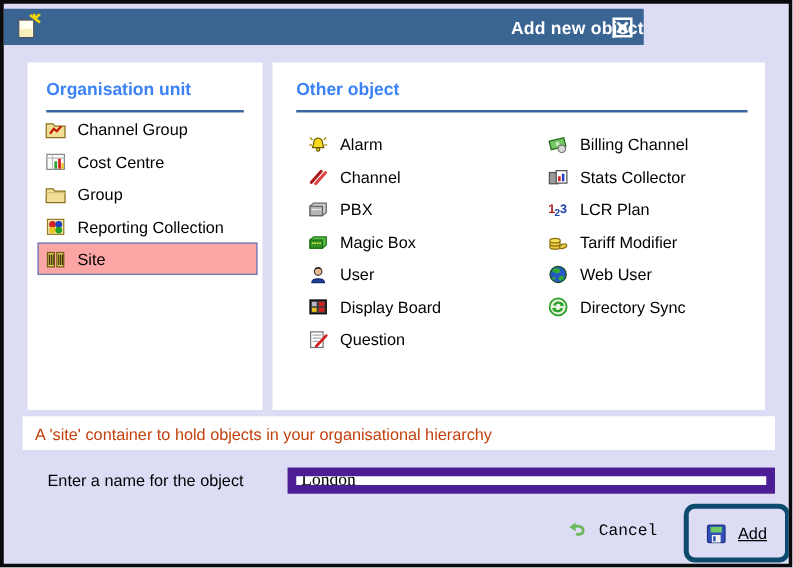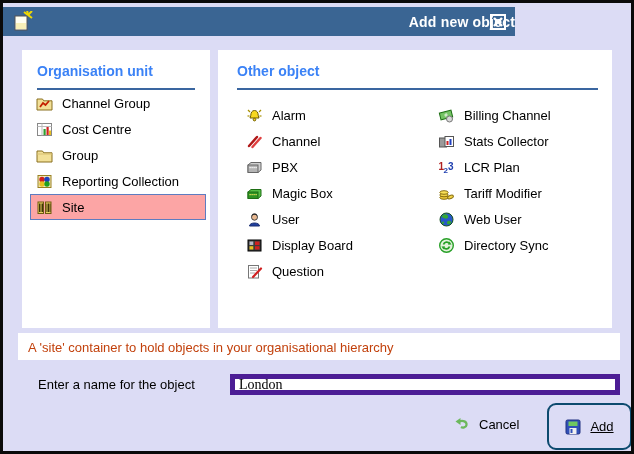--- a/index.html
+++ b/index.html
@@ -58,33 +58,33 @@
     background:#ffffff; font-size:13px; color:#c2410c;
     line-height:29px; padding-left:10px;
   }
 
   
   .name-label {
     position:absolute; left:15px; top:374px; font-size:13px; color:#000;margin-left:20px;
   }
   .name-input {
     position:absolute; left:227px; top:371px; width:390px; height:21px;
-    border:5px solid #4c1d95; background:#ffffff;
+    border:7px solid #4c1d95; background:#ffffff;
     font-family:"Liberation Serif", serif; font-size:14px; padding:0 4px;
   }
 
   
   .cancel-btn {
     position:absolute; left:450px; top:413px; display:flex; align-items:center;
     gap:9px; font-size:13px; color:#000; cursor:pointer; background:none; border:none;
-    font-family:Liberation Sans, sans-serif;
+    font-family:Liberation Mono, monospace;
   }
   .annotation {
     position:absolute; left:544px; top:400px; width:85px; height:47px;
-    border:2px solid #0c4a6e; border-radius:9px;
+    border:4px solid #0c4a6e; border-radius:9px;
     display:flex; align-items:center; justify-content:center;
   }
   .add-btn {
     display:flex; align-items:center; gap:9px; font-size:13px; color:#000;
     cursor:pointer; background:none; border:none;
     font-family:"Liberation Sans", sans-serif;
   }
   .add-btn .lbl { text-decoration:underline; }
 </style>
 </head>

